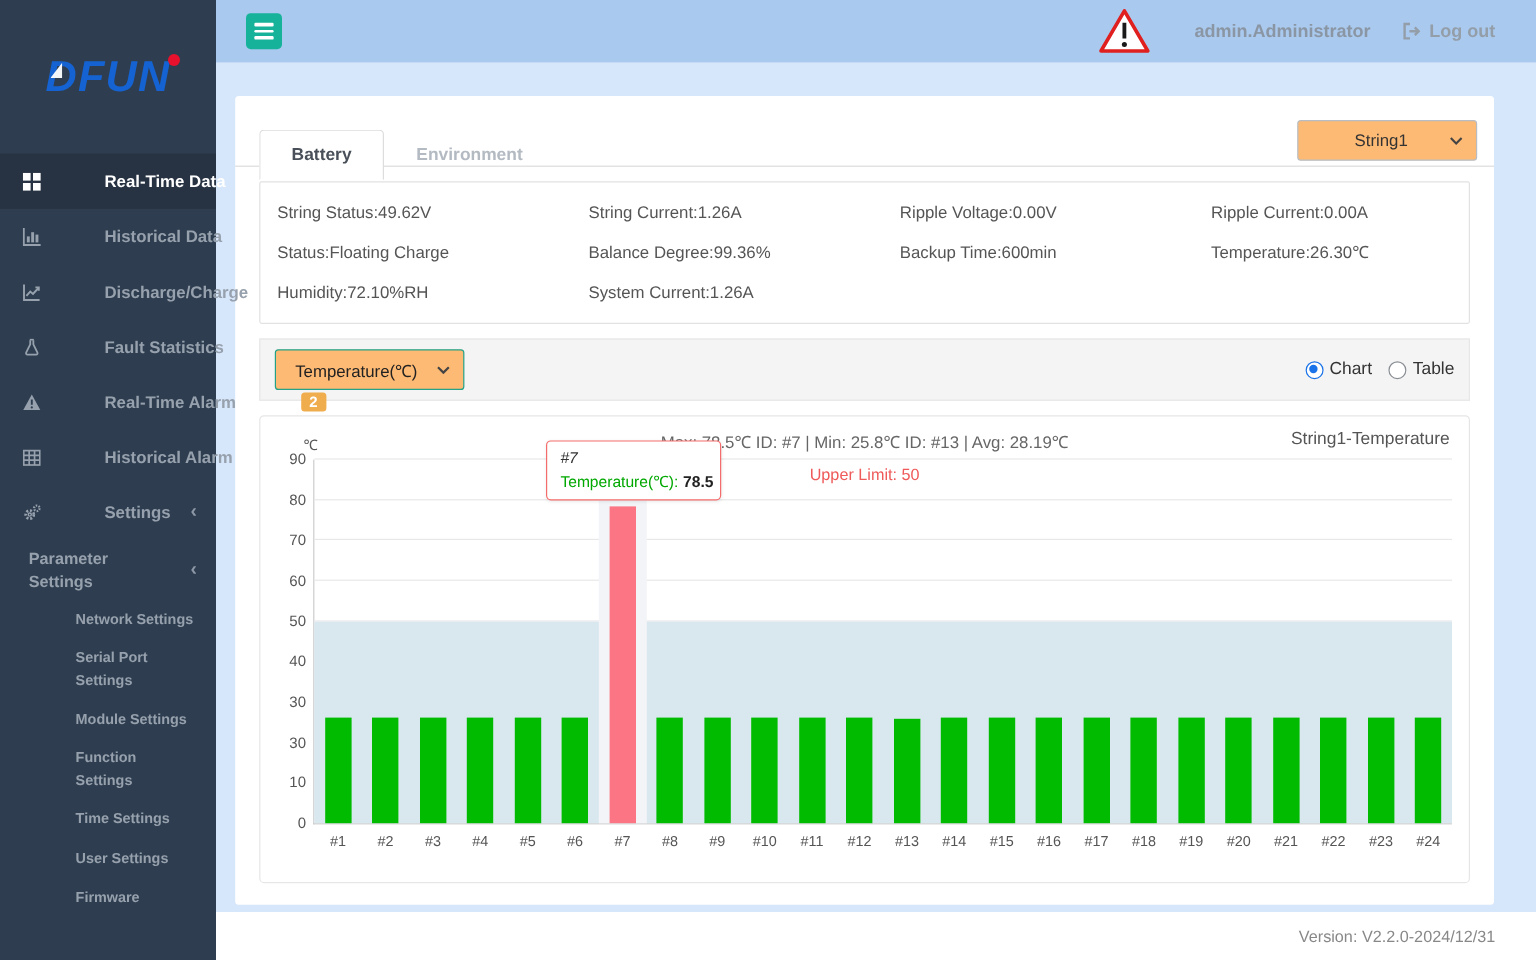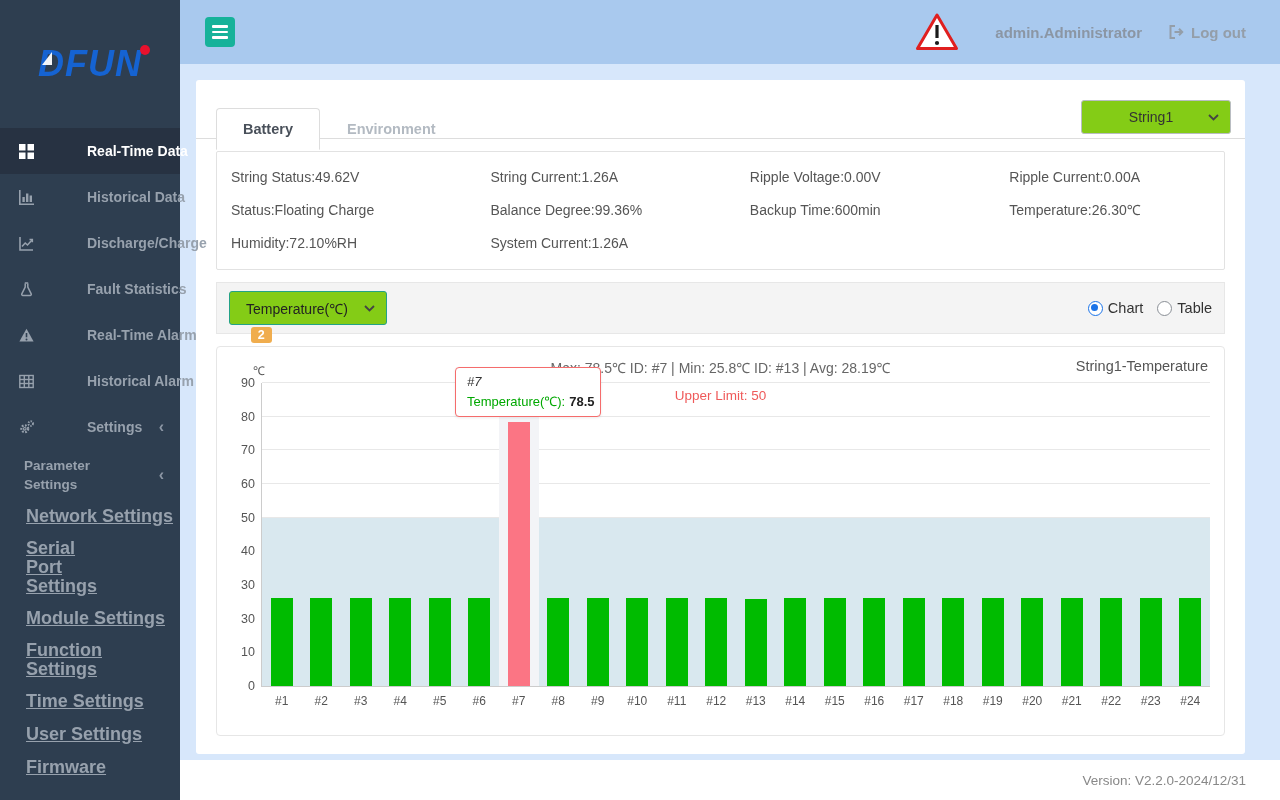--- a/index.html
+++ b/index.html
@@ -10,49 +10,49 @@
   .sidebar { position:absolute; left:0; top:0; width:180px; height:800px; background:#2e3e50; z-index:5; }
   .logo-wrap { height:128px; display:flex; align-items:center; justify-content:center; }
   .logo { position:relative; font-size:36px; font-weight:800; font-style:italic; color:#1563d2; letter-spacing:1px; }
   .logo::after { content:""; position:absolute; right:-8px; top:2px; width:10px; height:10px; border-radius:50%; background:#e8112d; }
   .logo .sail { position:absolute; left:4px; top:9px; width:10px; height:13px; background:#fff; clip-path:polygon(100% 0, 100% 100%, 0 100%); opacity:.95; }
   .nav-item { position:relative; display:flex; align-items:center; color:#97a1ad; font-size:14px; font-weight:700; padding:0 14px 0 19px; height:46px;gap:44px; }
   .nav-item.active { background:#273242; color:#ffffff; }
   .nav-item .nav-icon { width:15px; height:15px; margin-right:9px; display:inline-flex; align-items:center; justify-content:center; flex:0 0 15px; }
   .nav-item .nav-icon svg { width:15px; height:15px; }
   .nav-item.lvl1 { padding-left:24px; height:56px; font-size:13.5px; }
-  .nav-item.lvl2 { padding-left:26px; height:33px; font-size:18px;text-decoration:underline; }
+  .nav-item.lvl2 { padding-left:63px; height:33px; font-size:12px; }
   .nav-item.wrap  { height:auto; min-height:48px; padding-top:6px; padding-bottom:6px; }
   .nav-label { white-space:nowrap; line-height:19px; }
   .wrap .nav-label { white-space:normal; max-width:88px; }
   .nav-badge { margin-left:10px; background:#f0ad4e; color:#fff; font-size:12.5px; font-weight:700; padding:1px 7px; border-radius:3px; }
   .nav-chev { position:absolute; right:16px; color:#8d97a5; font-size:16px; font-weight:700; }
 
   
-  .topbar { position:absolute; left:180px; top:0; right:0; height:64px; background:#a9c9ee; display:flex; align-items:center; z-index:4; }
+  .topbar { position:absolute; left:180px; top:0; right:0; height:52px; background:#a9c9ee; display:flex; align-items:center; z-index:4; }
   .menu-toggle { margin-left:25px; width:30px; height:30px; background:#16b29a; border:none; border-radius:4px; display:flex; flex-direction:column; align-items:center; justify-content:center; gap:3px; }
   .menu-toggle i { display:block; width:16px; height:2.5px; background:#fff; border-radius:1px; }
   .topbar-right { margin-left:auto; display:flex; align-items:center; }
   .tb-warning { width:44px; height:40px; margin-right:36px; }
   .tb-user { color:#8b96a4; font-size:15px; font-weight:700; margin-right:26px; }
   .tb-logout { display:flex; align-items:center; gap:7px; color:#949ea9; font-size:15px; font-weight:700; margin-right:34px; }
   .tb-logout svg { width:16px; height:16px; }
 
   
   .content { position:absolute; left:180px; top:60px; right:0; bottom:40px; background:#d7e7fb; }
   .footer { position:absolute; left:180px; bottom:0; right:0; height:40px; background:#ffffff; display:flex; align-items:center; justify-content:flex-end; }
   .version { color:#888; font-size:13.5px; margin-right:34px; }
 
   .card { position:absolute; left:16px; right:35px; top:20px; bottom:6px; background:#fff; border-radius:3px; }
 
   
   .tabstrip { display:flex; align-items:flex-end; padding:20px 14px 0 20px; border-bottom:1px solid #ddd; position:relative; }
   .tab { font-size:14.5px; font-weight:700; padding:12px 26px; border-radius:4px 4px 0 0; margin-bottom:-1px; color:#b3bac2; background:transparent; border:1px solid transparent; }
   .tab.active { color:#49505a; background:#fff; border:1px solid #ddd; border-bottom:1px solid #fff; }
-  .select-box { border:1px solid #b9bdc2; border-radius:3px; background:#84cc16; height:34px; display:flex; align-items:center; font-size:14px; color:#333; position:relative; }
+  .select-box { border:1px solid #b9bdc2; border-radius:3px; background:#fdba74; height:34px; display:flex; align-items:center; font-size:14px; color:#333; position:relative; }
   .select-box svg { position:absolute; right:11px; width:11px; height:7px; }
   .string-select { margin-left:auto; width:150px; margin-bottom:4px; justify-content:center; }
   .string-select .sel-text { margin-right:10px; }
 
   
   .info-panel { margin:12px 20px 0 20px; border:1px solid #e2e2e2; border-radius:2px; padding:9px 14px; display:grid; grid-template-columns:26.5% 26.5% 26.5% 20.5%; }
   .info-cell { font-size:14px; color:#555; line-height:33px; height:33px; white-space:nowrap; }
 
   
   .controls { margin:12px 20px 0 20px; border:1px solid #e7e7e7; background:#f4f4f4; height:52px; display:flex; align-items:center; padding:0 12px; }

